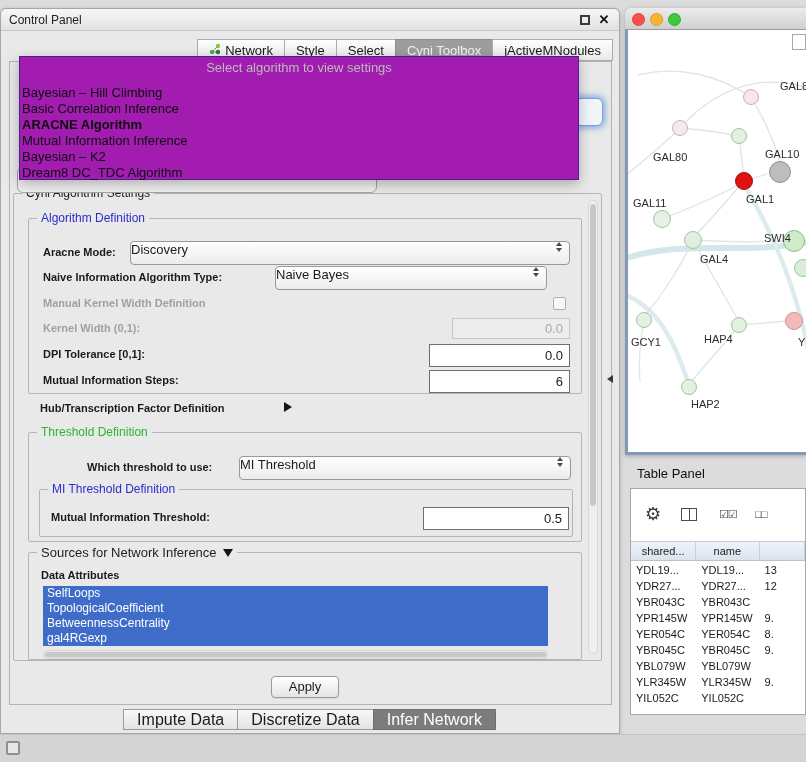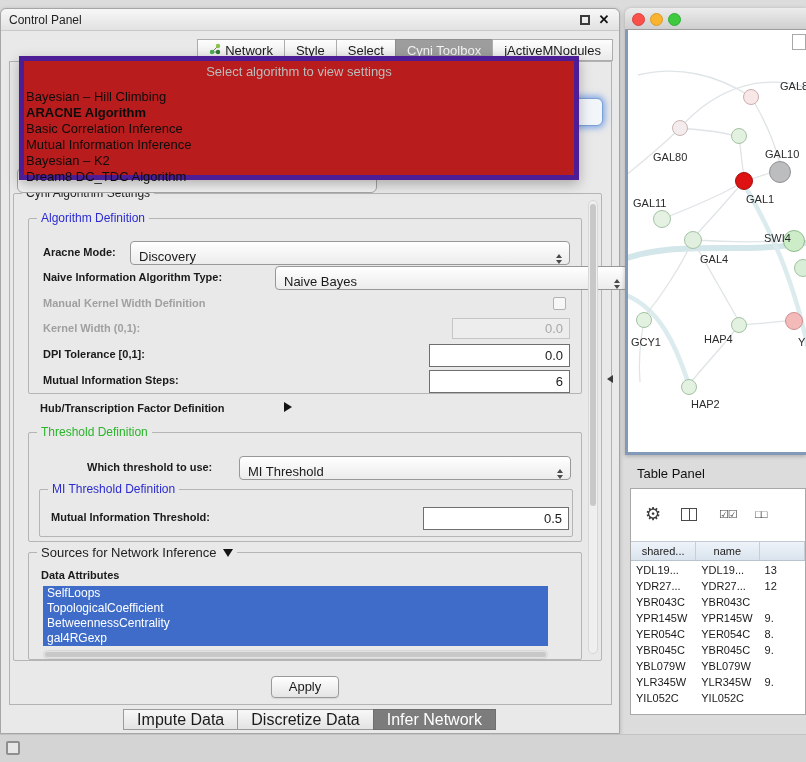--- a/index.html
+++ b/index.html
@@ -7,30 +7,30 @@
 body{position:relative;overflow:hidden;background:#dcdcdc;font-family:"Liberation Sans",sans-serif;color:#1a1a1a}
 .abs{position:absolute}
 #cp{position:absolute;left:0;top:8px;width:620px;height:726px;background:#e9e9e9;border:1px solid #a6a6a6;border-radius:6px 6px 0 0;box-shadow:0 1px 4px rgba(0,0,0,.2)}
 .titlebar{position:absolute;left:0;top:0;right:0;height:22px;background:linear-gradient(#f7f7f7,#e2e2e2);border-bottom:1px solid #c9c9c9;border-radius:6px 6px 0 0;font-size:12px;line-height:22px;padding-left:8px;color:#222}
 .float-ic{position:absolute;left:579px;top:6px;width:10px;height:10px;border:2px solid #3a3a3a}
 .close-ic{position:absolute;left:594px;top:0;width:18px;height:22px;font-size:13px;font-weight:bold;line-height:22px;text-align:center;color:#111}
 .tabbar{position:absolute;left:0;top:30px;right:6px;height:22px;display:flex;justify-content:flex-end;z-index:6}
 .tab{height:22px;padding:0 11px;font-size:13px;border:1px solid #adadad;background:linear-gradient(#fdfdfd,#eaeaea);margin-left:-1px;display:flex;align-items:center;gap:4px;white-space:nowrap}
 .tab.sel{background:#9d9d9d;color:#f5f5f5;border-color:#8d8d8d}
 .frame{position:absolute;border:1px solid #b3b3b3}
-.popup{position:absolute;background:#b91c1c;border:5px solid #4c1d95;box-shadow:0 4px 12px rgba(0,0,0,.28);z-index:40}
+.popup{position:absolute;background:#a21caf;border:1px solid #4c1d95;box-shadow:0 4px 12px rgba(0,0,0,.28);z-index:40}
 .dd-ph{position:absolute;left:0;right:0;top:3px;text-align:center;font-size:13px;color:#bcbcbc}
 .dd-item{height:16px;line-height:16px;font-size:13px;padding-left:2px;white-space:nowrap;color:#0d0d0d}
 .dd-sel{font-weight:bold}
 .group{position:absolute;border:1px solid #b5b5b5;border-radius:2px}
 .gtitle{position:absolute;top:-8px;left:8px;background:#e9e9e9;padding:0 4px;font-size:12px;font-weight:normal;color:#1d1d1d;white-space:nowrap;display:flex;align-items:center;gap:6px}
 .blue{color:#2b2bd0}.green{color:#2ab52a}
 .blabel{position:absolute;font-size:11px;font-weight:bold;white-space:nowrap}
 .gray{color:#a0a0a0}
-.combo{position:absolute;display:flex;align-items:flex-end;border:1px solid #989898;border-radius:4px;background:linear-gradient(#ffffff,#ececec);font-size:13px;padding-left:8px}
+.combo{position:absolute;display:flex;align-items:flex-start;border:1px solid #989898;border-radius:4px;background:linear-gradient(#ffffff,#ececec);font-size:13px;padding-left:0}
 .combo .val{flex:1;overflow:hidden;white-space:nowrap}
 .arrows{width:15px;margin-right:3px;display:flex;flex-direction:column;align-items:center;gap:2px}
 .tri-u{width:0;height:0;border-left:3.5px solid transparent;border-right:3.5px solid transparent;border-bottom:4.5px solid #4a4a4a}
 .tri-dn{width:0;height:0;border-left:3.5px solid transparent;border-right:3.5px solid transparent;border-top:4.5px solid #4a4a4a}
 .field{position:absolute;border:1px solid #6f6f6f;background:#fff;font-size:13px;display:flex;align-items:center;justify-content:flex-end;padding-right:6px}
 .field.dis{border-color:#c6c6c6;background:#ededed;color:#a8a8a8}
 .checkbox{position:absolute;width:13px;height:13px;border:1px solid #b2b2b2;background:#f7f7f7;border-radius:2px}
 .tri-right{display:inline-block;width:0;height:0;border-top:5.5px solid transparent;border-bottom:5.5px solid transparent;border-left:8px solid #141414}
 .tri-down{display:inline-block;width:0;height:0;border-left:5.5px solid transparent;border-right:5.5px solid transparent;border-top:8px solid #141414}
 .tri-left{position:absolute;width:0;height:0;border-top:4px solid transparent;border-bottom:4px solid transparent;border-right:6px solid #3a3a3a}
@@ -116,21 +116,21 @@
       <span class="blabel" style="left:14px;top:27px">Aracne Mode:</span>
       <div class="combo" style="left:101px;top:22px;width:440px;height:24px">
         <span class="val">Discovery</span>
         <span class="arrows">
             <i class="tri-u"></i>
             <i class="tri-dn"></i>
           </span>
       </div>
 
       <span class="blabel" style="left:14px;top:52px">Naive Information Algorithm Type:</span>
-      <div class="combo" style="left:246px;top:47px;width:353px;height:24px">
+      <div class="combo" style="left:246px;top:47px;width:272px;height:24px">
         <span class="val">Naive Bayes</span>
         <span class="arrows">
             <i class="tri-u"></i>
             <i class="tri-dn"></i>
           </span>
       </div>
 
       <span class="blabel gray" style="left:14px;top:78px">Manual Kernel Width Definition</span>
       <div class="checkbox" style="left:524px;top:78px"></div>
 
@@ -197,22 +197,22 @@
 
     <div class="sbar" style="left:574px;top:6px;width:10px;height:454px">
       <div class="sthumb" style="left:1px;top:3px;width:6px;height:302px"></div>
     </div>
   </div>
 
   <div class="popup" style="left:18px;top:47px;width:560px;height:124px">
     <div class="dd-ph">Select algorithm to view settings</div>
     <div class="abs" style="left:0;top:28px;right:0">
         <div class="dd-item">Bayesian – Hill Climbing</div>
+        <div class="dd-item">Basic Correlation Inference</div>
         <div class="dd-item dd-sel">ARACNE Algorithm</div>
-        <div class="dd-item">Basic Correlation Inference</div>
         <div class="dd-item">Mutual Information Inference</div>
         <div class="dd-item">Bayesian – K2</div>
         <div class="dd-item">Dream8 DC_TDC Algorithm</div>
       </div>
   </div>
 
   <div class="btn" style="left:270px;top:667px;width:68px;height:22px;line-height:20px">Apply</div>
 
   <div class="btabbar">
       <div class="btab">Impute Data</div>

